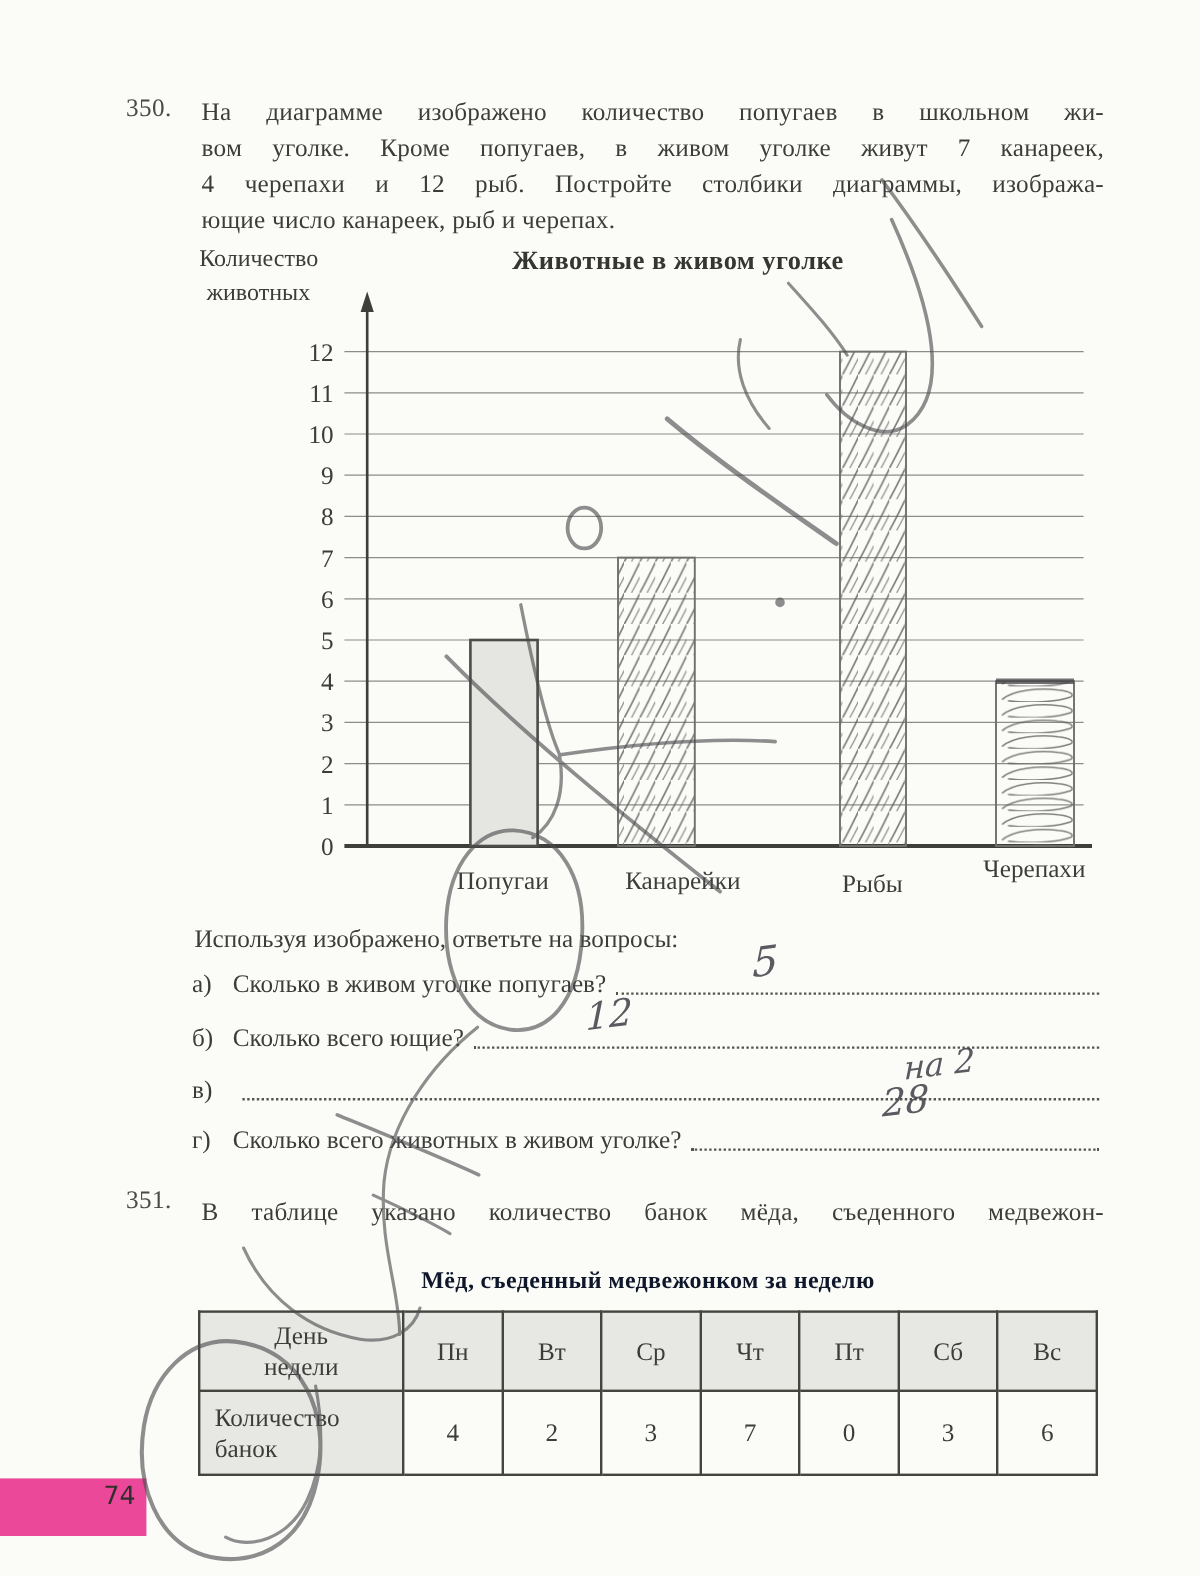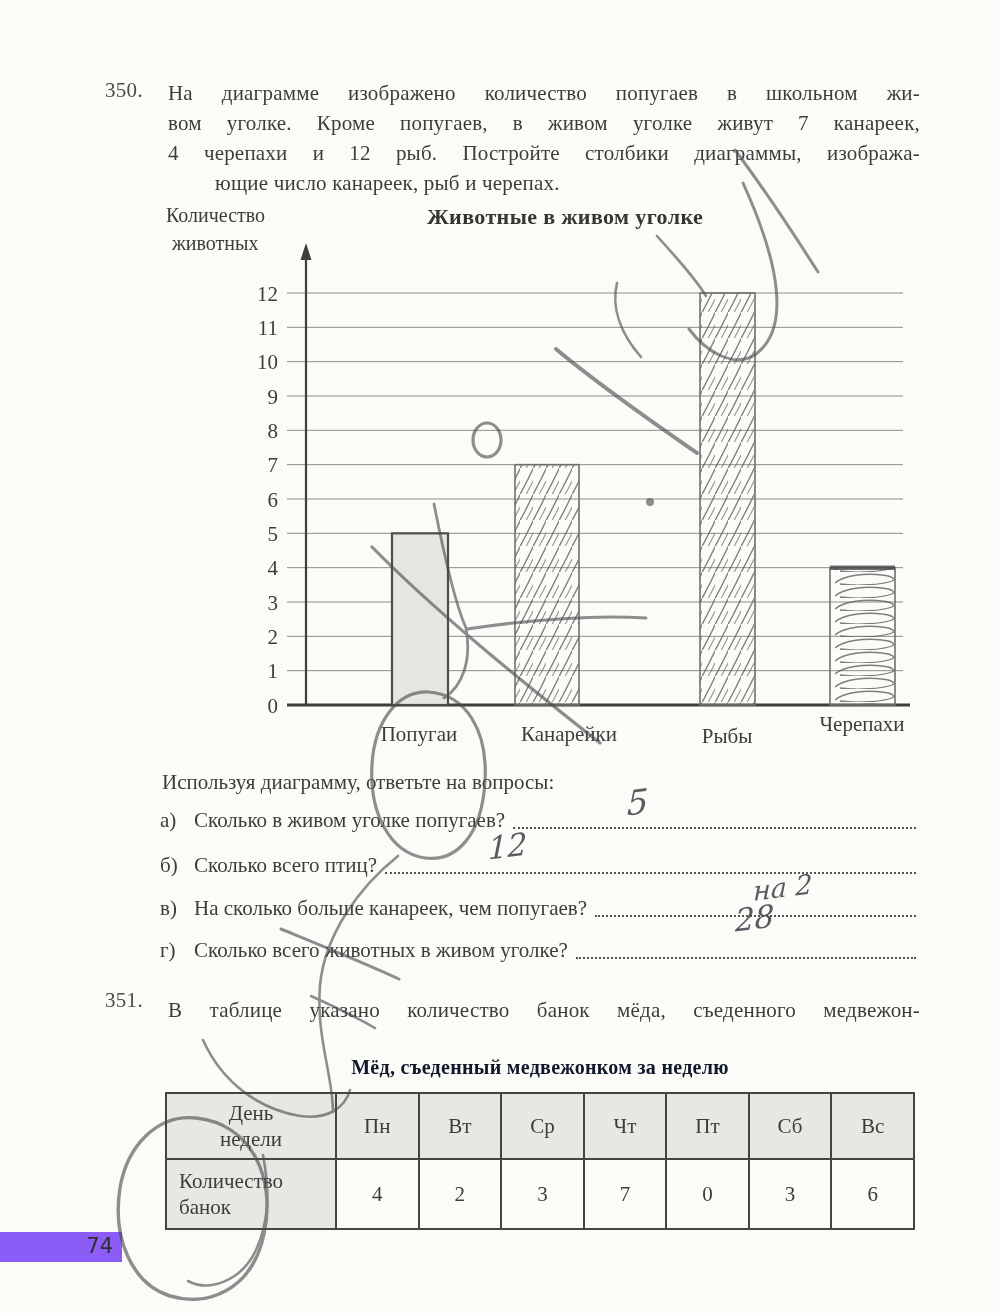--- a/index.html
+++ b/index.html
@@ -2,21 +2,21 @@
 <html><head>
 <meta charset="utf-8">
 <style>
   html,body{margin:0;padding:0;}
   body{width:1000px;height:1313px;position:relative;background:#fbfbf8;
        font-family:"Liberation Serif",serif;color:#3c3c3a;overflow:hidden;}
   .abs{position:absolute;}
   .pnum{font-size:21px;color:#4a4a48;letter-spacing:.3px;}
   .p-text{width:752px;font-size:21px;line-height:30px;letter-spacing:.2px;text-align:justify;}
   .p-line{text-align-last:justify;white-space:nowrap;}
-  .p-line.last{text-align-last:left;margin-left:47px;}
+  .p-line.last{text-align-last:left;}
   svg{position:absolute;left:0;top:0;pointer-events:none;}
   .ct{font:bold 22px "Liberation Serif",serif;fill:#353533;letter-spacing:.4px;}
   .cyl{font:20px "Liberation Serif",serif;fill:#3c3c3a;}
   .cxl{font:21px "Liberation Serif",serif;fill:#3c3c3a;}
   .cyt{font:21px "Liberation Serif",serif;fill:#3c3c3a;}
   
   #questions{left:160px;top:770px;width:760px;font-size:21px;}
   .q-intro{position:absolute;left:2px;top:0;}
   .q-row{position:absolute;left:0;right:0;display:flex;align-items:baseline;}
   .q-label{flex:0 0 34px;}
@@ -24,21 +24,21 @@
           align-self:flex-end;height:4px;margin-bottom:4px;}
   .hand{position:absolute;font-family:"DejaVu Serif",serif;font-style:italic;
         color:#3e3e46;opacity:.85;transform:rotate(-7deg) skewX(-8deg);display:inline-block;}
   
   #honey-table{border-collapse:collapse;width:750px;table-layout:fixed;}
   #honey-table td,#honey-table th{border:2.4px solid #45453f;font-weight:normal;
         font-size:21px;color:#3c3c3a;text-align:center;vertical-align:middle;line-height:26px;}
   .hdr-bg{background:#e7e7e3;}
   .rowhead{text-align:left !important;padding-left:12px;}
   .tbl-title{font-weight:bold;font-size:20px;text-align:center;width:750px;letter-spacing:.3px;color:#0f172a;}
-  #footer-strip{left:0;top:1232px;width:122px;height:30px;background:#8b5cf6;}
+  #footer-strip{left:0;top:1232px;width:122px;height:48px;background:#ec4899;}
   #footer-strip span{position:absolute;right:9px;top:2px;font-family:"DejaVu Sans",sans-serif;
         font-size:21px;color:#2f2f2d;}
 </style>
 </head>
 <body>
 
 <div class="abs pnum" style="left:105px;top:78px;text-align:right;">350.</div>
 <div class="abs p-text" style="left:168px;top:78px;">
   <div class="p-line">На диаграмме изображено количество попугаев в школьном жи-</div>
   <div class="p-line">вом уголке. Кроме попугаев, в живом уголке живут 7 канареек,</div>
@@ -94,34 +94,33 @@
   <text class="ct" x="565" y="224" text-anchor="middle">Животные в живом уголке</text>
   <text class="cyl" x="166" y="222">Количество</text>
   <text class="cyl" x="172" y="250">животных</text>
   <text class="cxl" x="419" y="741" text-anchor="middle">Попугаи</text>
   <text class="cxl" x="569" y="741" text-anchor="middle">Канарейки</text>
   <text class="cxl" x="727" y="743" text-anchor="middle">Рыбы</text>
   <text class="cxl" x="862" y="731" text-anchor="middle">Черепахи</text>
 </svg>
 
 <div id="questions" class="abs">
-  <div class="q-intro">Используя диаграмму, ответьте на вопросы:</div>
+  <div class="q-intro">Используя изображено, ответьте на вопросы:</div>
   <div class="q-row" style="top:38px;">
     <span class="q-label">а)</span>
     <span>Сколько в живом уголке попугаев?</span>
     <span class="q-dots"></span>
   </div>
   <div class="q-row" style="top:83px;">
     <span class="q-label">б)</span>
-    <span>Сколько всего птиц?</span>
+    <span>Сколько всего ющие?</span>
     <span class="q-dots"></span>
   </div>
   <div class="q-row" style="top:126px;">
     <span class="q-label">в)</span>
-    <span>На сколько больше канареек, чем попугаев?</span>
     <span class="q-dots"></span>
   </div>
   <div class="q-row" style="top:168px;">
     <span class="q-label">г)</span>
     <span>Сколько всего животных в живом уголке?</span>
     <span class="q-dots"></span>
   </div>
   <span class="hand" style="left:467px;top:12px;font-size:34px;">5</span>
   <span class="hand" style="left:328px;top:58px;font-size:31px;">12</span>
   <span class="hand" style="left:593px;top:102px;font-size:27px;">на 2</span>

